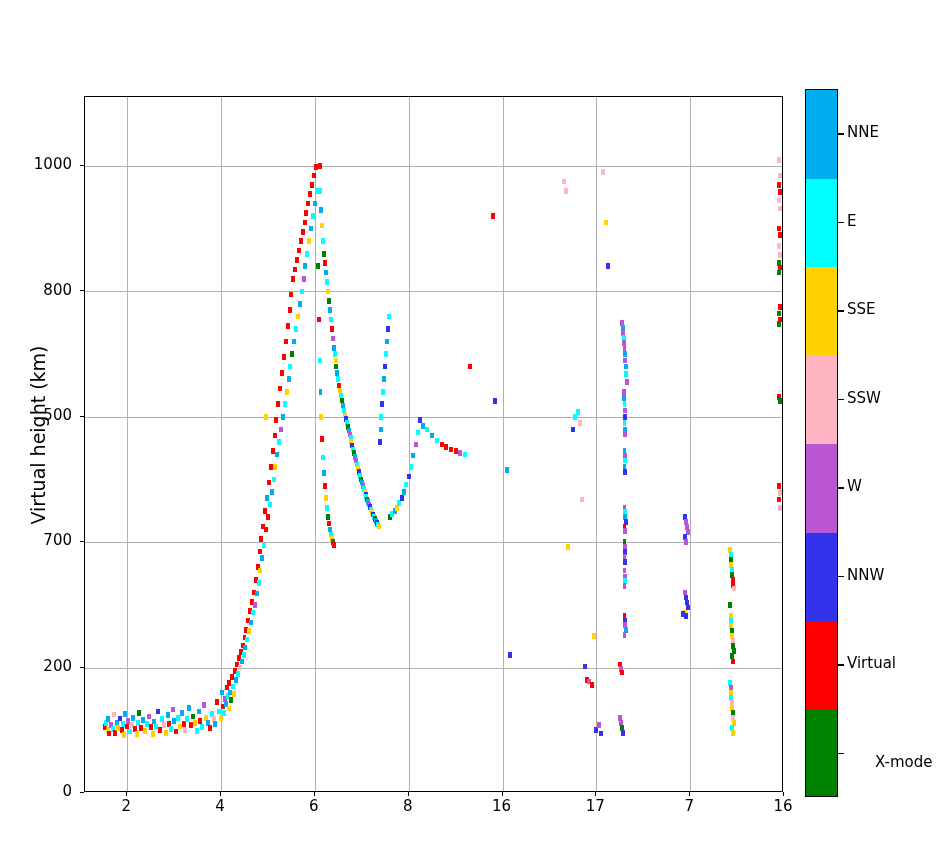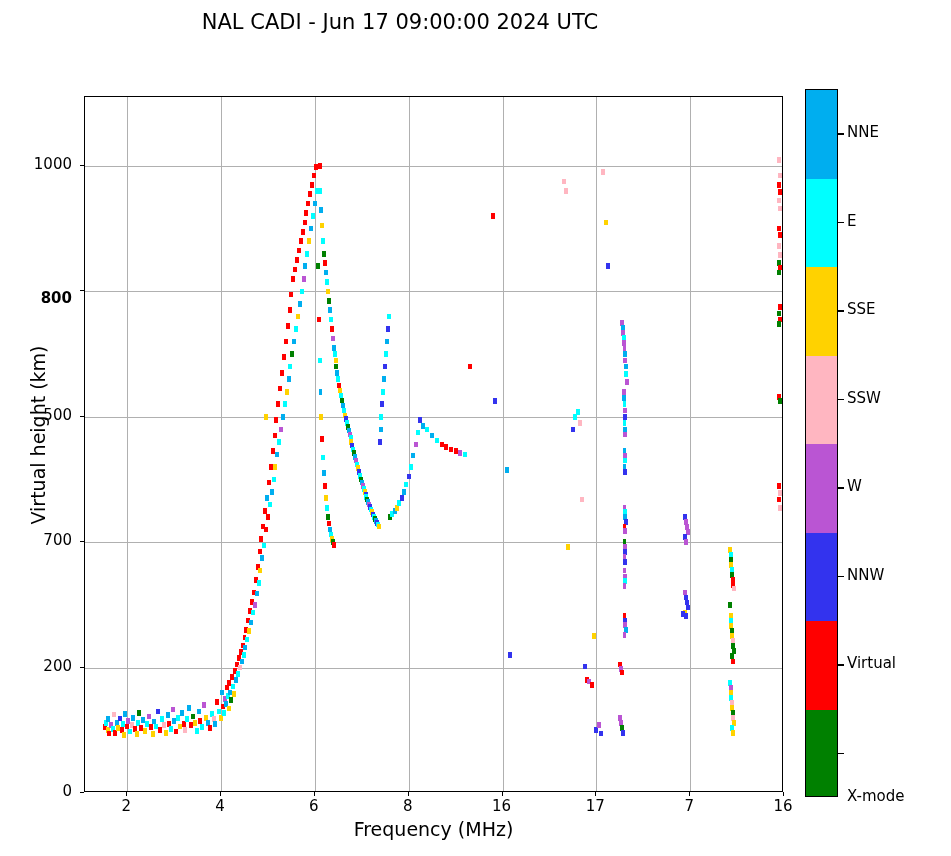--- a/index.html
+++ b/index.html
@@ -154,21 +154,20 @@
     font-size: 19px;
     color: #000000;
     transform: rotate(-90deg);
   }
 </style>
 </head>
 <body>
 
 <div id="root">
 
-  <div id="chart-title">NAL CADI - Jun 17 09:00:00 2024 UTC</div>
 
   <div id="plot-frame">
     <div id="plot-clip">
         <div class="gridline-v" style="left: 42.2215px;"></div>
         <div class="gridline-v" style="left: 136.047px;"></div>
         <div class="gridline-v" style="left: 229.872px;"></div>
         <div class="gridline-v" style="left: 323.698px;"></div>
         <div class="gridline-v" style="left: 417.523px;"></div>
         <div class="gridline-v" style="left: 511.349px;"></div>
         <div class="gridline-v" style="left: 605.174px;"></div>
@@ -630,26 +629,25 @@
       <div class="xtick-label" style="left: 783px;">16</div>
       <div class="ytick-mark" style="top: 792px;"></div>
       <div class="ytick-label" style="top: 792px;">0</div>
       <div class="ytick-mark" style="top: 666.595px;"></div>
       <div class="ytick-label" style="top: 666.595px;">200</div>
       <div class="ytick-mark" style="top: 541.189px;"></div>
       <div class="ytick-label" style="top: 541.189px;">700</div>
       <div class="ytick-mark" style="top: 415.784px;"></div>
       <div class="ytick-label" style="top: 415.784px;">500</div>
       <div class="ytick-mark" style="top: 290.378px;"></div>
-      <div class="ytick-label" style="top: 299px; font-weight: bold;">800</div>
+      <div class="ytick-label" style="top: 291px;">800</div>
       <div class="ytick-mark" style="top: 164.973px;"></div>
       <div class="ytick-label" style="top: 164.973px;">1000</div>
     </div>
 
-  <div id="xaxis-label">Frequency (MHz)</div>
   <div id="yaxis-label">Virtual height (km)</div>
 
   <div id="colorbar">
       <div class="cb-band" style="top: 0px; height: 89.1px; background: rgb(0, 174, 239);"></div>
       <div class="cb-band" style="top: 88.5px; height: 89.1px; background: rgb(0, 255, 255);"></div>
       <div class="cb-band" style="top: 177px; height: 89.1px; background: rgb(255, 210, 0);"></div>
       <div class="cb-band" style="top: 265.5px; height: 89.1px; background: rgb(255, 182, 193);"></div>
       <div class="cb-band" style="top: 354px; height: 89.1px; background: rgb(186, 85, 211);"></div>
       <div class="cb-band" style="top: 442.5px; height: 89.1px; background: rgb(51, 51, 238);"></div>
       <div class="cb-band" style="top: 531px; height: 89.1px; background: rgb(255, 0, 0);"></div>
@@ -664,17 +662,17 @@
       <div class="cb-label" style="top: 310.25px;">SSE</div>
       <div class="cb-tick" style="top: 398.75px;"></div>
       <div class="cb-label" style="top: 398.75px;">SSW</div>
       <div class="cb-tick" style="top: 487.25px;"></div>
       <div class="cb-label" style="top: 487.25px;">W</div>
       <div class="cb-tick" style="top: 575.75px;"></div>
       <div class="cb-label" style="top: 575.75px;">NNW</div>
       <div class="cb-tick" style="top: 664.25px;"></div>
       <div class="cb-label" style="top: 664.25px;">Virtual</div>
       <div class="cb-tick" style="top: 752.75px;"></div>
-      <div class="cb-label" style="top: 797px;">X-mode</div>
+      <div class="cb-label" style="top: 763px; margin-left: 28px;">X-mode</div>
     </div>
   <div id="colorbar-title">Azimuth Direction</div>
 
 </div>
 
 </body></html>

